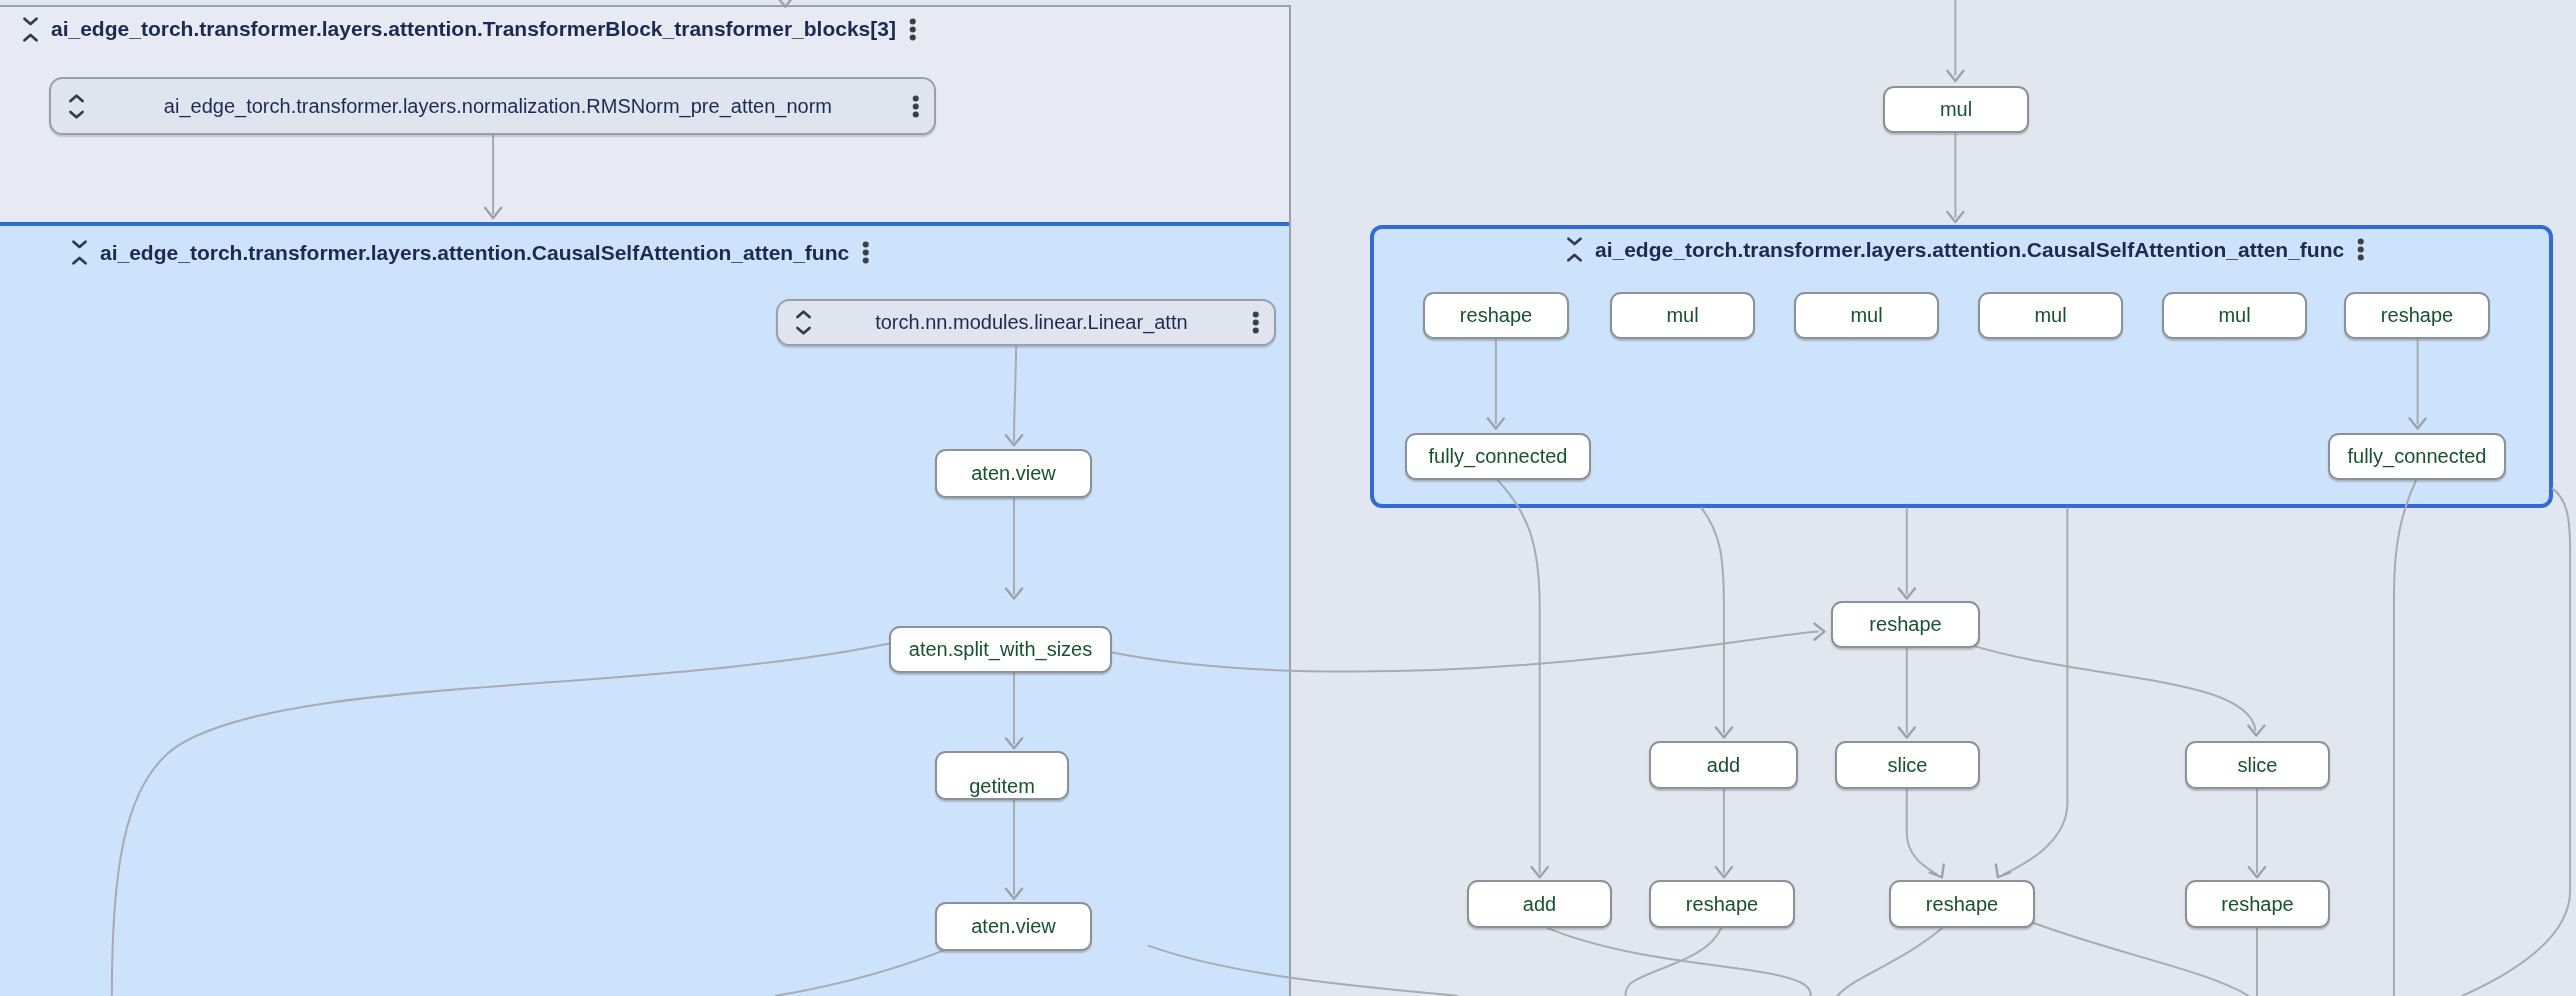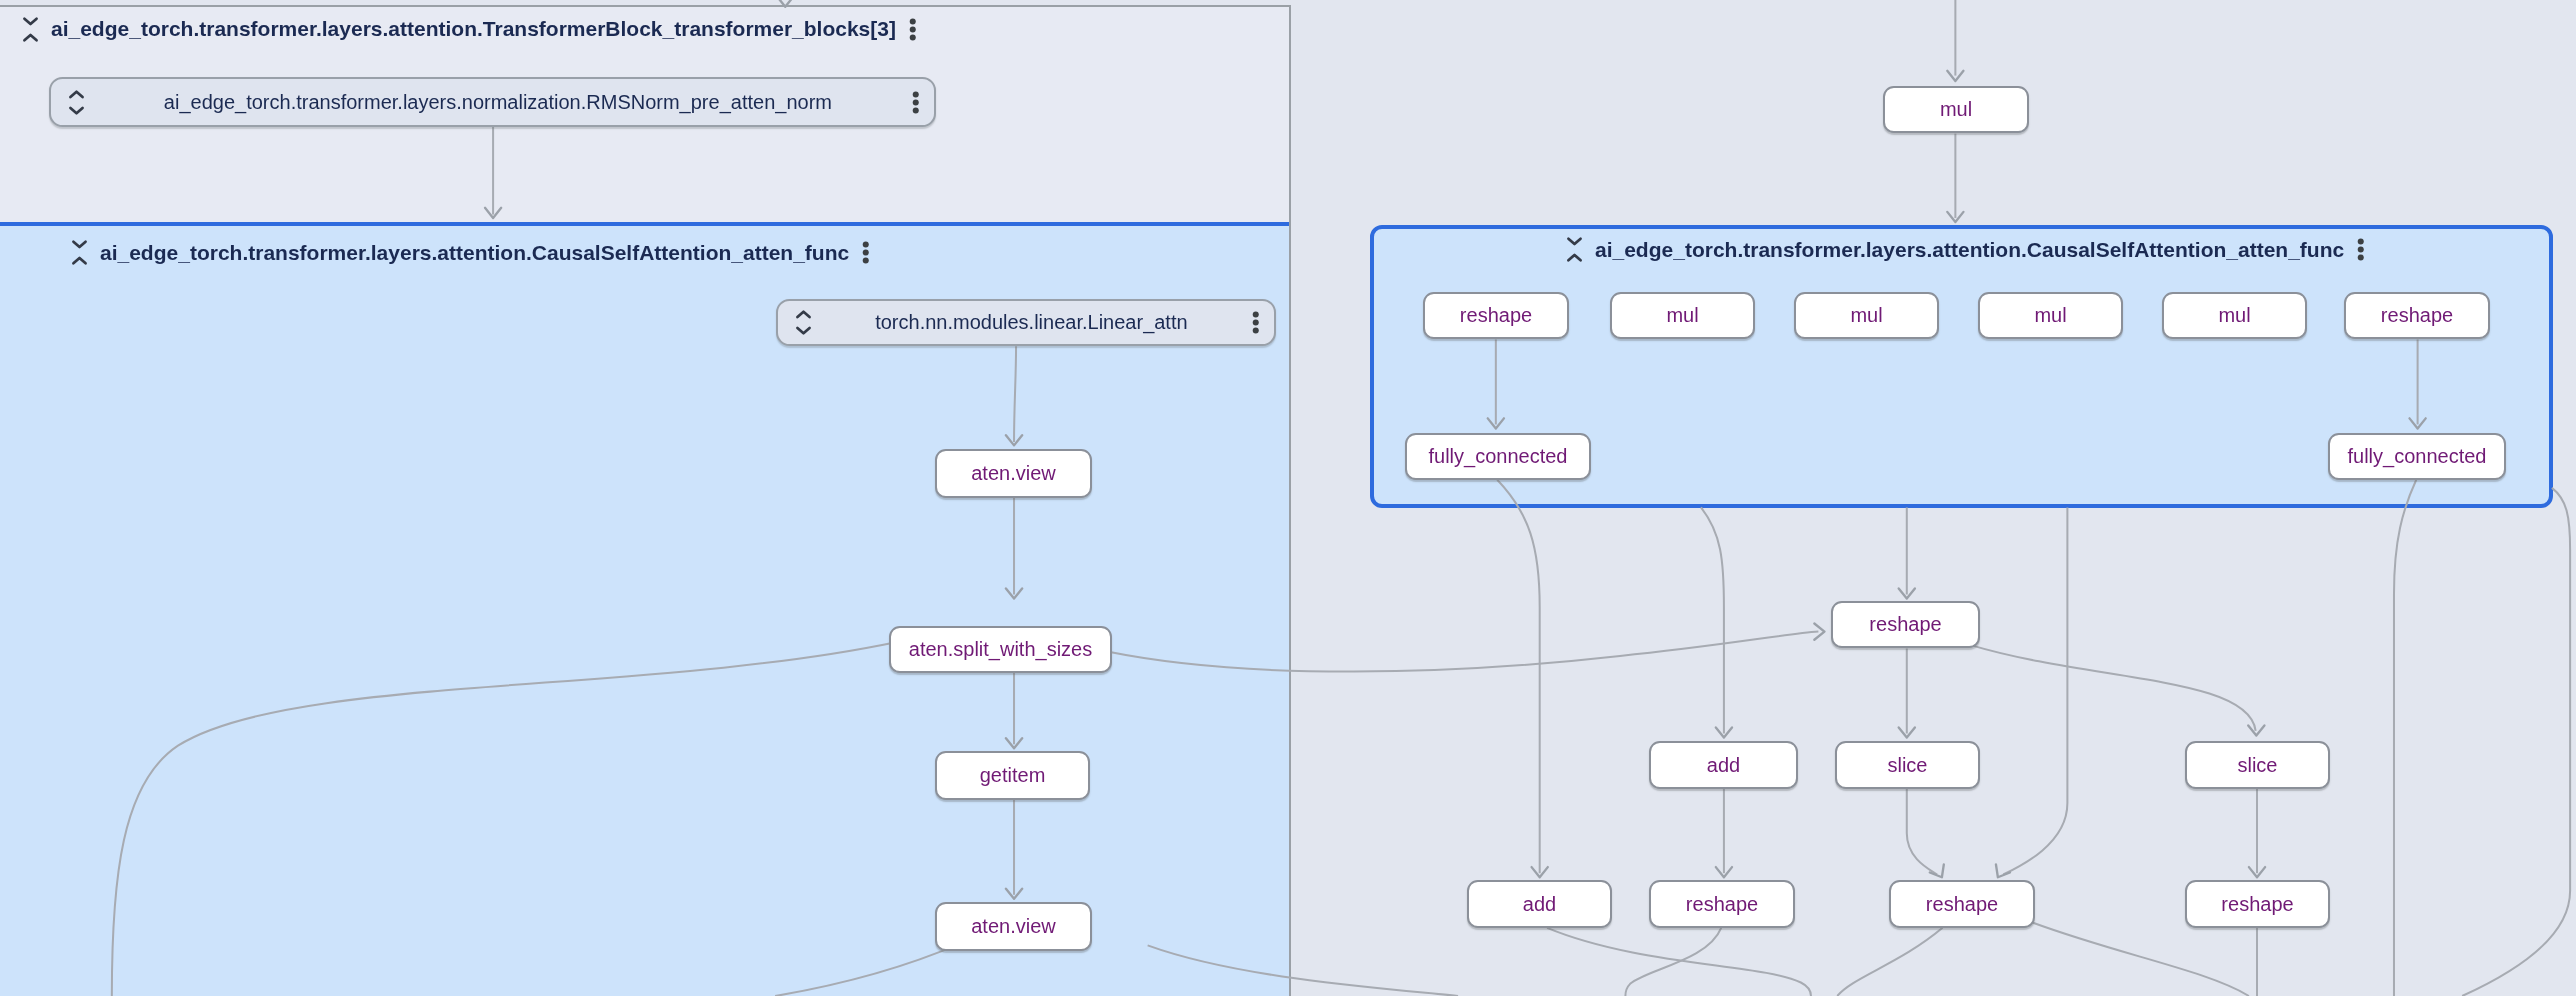--- a/index.html
+++ b/index.html
@@ -22,21 +22,21 @@
             font-size:21px;font-weight:700;color:#1b2a52;z-index:25;white-space:nowrap;}
   #tb-header{left:19px;top:13.5px;}
   #la-header{left:68px;top:237px;}
   #ra-header{left:1563px;top:234px;}
   .hdr-icon{display:inline-flex;width:23px;height:31px;cursor:pointer;}
   .kebab{display:inline-flex;width:9.5px;height:31px;cursor:pointer;margin-left:2.7px;}
 
   
   .op-node{position:absolute;display:flex;align-items:center;justify-content:center;
             background:#ffffff;border:2px solid #8b9099;border-radius:10.8px;
-            font-size:20px;font-weight:500;color:#701a75;box-sizing:border-box;
+            font-size:20px;font-weight:500;color:#14532d;box-sizing:border-box;
             box-shadow:0 2px 1.4px rgba(95,99,104,.35);z-index:20;cursor:pointer;white-space:nowrap;}
   .layer-node{position:absolute;display:flex;align-items:center;
             background:#dfe4ef;border:2px solid #99a0a9;border-radius:13.5px;
             font-size:20px;font-weight:500;color:#1b2a52;box-sizing:border-box;
             padding:0 13.5px;z-index:20;cursor:pointer;white-space:nowrap;
             box-shadow:0 1.4px 1.4px rgba(95,99,104,.28);}
   .layer-node .lbl{flex:1;text-align:center;padding:0 9.5px;}
 
   
   #edges{position:absolute;left:0;top:0;z-index:10;pointer-events:none;}
@@ -197,21 +197,21 @@
       </div>
       <div class="op-node" style="left: 935px; top: 449px; width: 157px; height: 49px;">
         <span>aten.view</span>
       </div>
       <div class="op-node" style="left: 889px; top: 626px; width: 223px; height: 47px;">
         <span>aten.split_with_sizes</span>
       </div>
       <div class="op-node" style="left: 1831px; top: 601px; width: 149px; height: 47px;">
         <span>reshape</span>
       </div>
-      <div class="op-node" style="left: 935px; top: 751px; width: 155px; height: 49px;">
+      <div class="op-node" style="left: 935px; top: 751px; width: 134px; height: 49px; align-items: flex-end;">
         <span>getitem</span>
       </div>
       <div class="op-node" style="left: 1649px; top: 741px; width: 149px; height: 48px;">
         <span>add</span>
       </div>
       <div class="op-node" style="left: 1835px; top: 741px; width: 145px; height: 48px;">
         <span>slice</span>
       </div>
       <div class="op-node" style="left: 2185px; top: 741px; width: 145px; height: 48px;">
         <span>slice</span>
@@ -224,21 +224,21 @@
       </div>
       <div class="op-node" style="left: 1649px; top: 880px; width: 146px; height: 48px;">
         <span>reshape</span>
       </div>
       <div class="op-node" style="left: 1889px; top: 880px; width: 146px; height: 48px;">
         <span>reshape</span>
       </div>
       <div class="op-node" style="left: 2185px; top: 880px; width: 145px; height: 48px;">
         <span>reshape</span>
       </div>
-      <div class="layer-node" style="left: 49px; top: 77px; width: 887px; height: 50px;">
+      <div class="layer-node" style="left: 49px; top: 77px; width: 887px; height: 58px;">
         <span class="hdr-icon">
           <svg width="23" height="31" viewBox="0 0 34 46">
             <path class="icon-stroke" d="M8,15 L17,7 L26,15"></path>
             <path class="icon-stroke" d="M8,31 L17,39 L26,31"></path>
           </svg>
         </span>
         <span class="lbl">ai_edge_torch.transformer.layers.normalization.RMSNorm_pre_atten_norm</span>
         <span class="kebab">
           <svg width="9.5" height="31" viewBox="0 0 14 46">
             <circle class="icon-dot" cx="7" cy="11" r="4.5"></circle>

